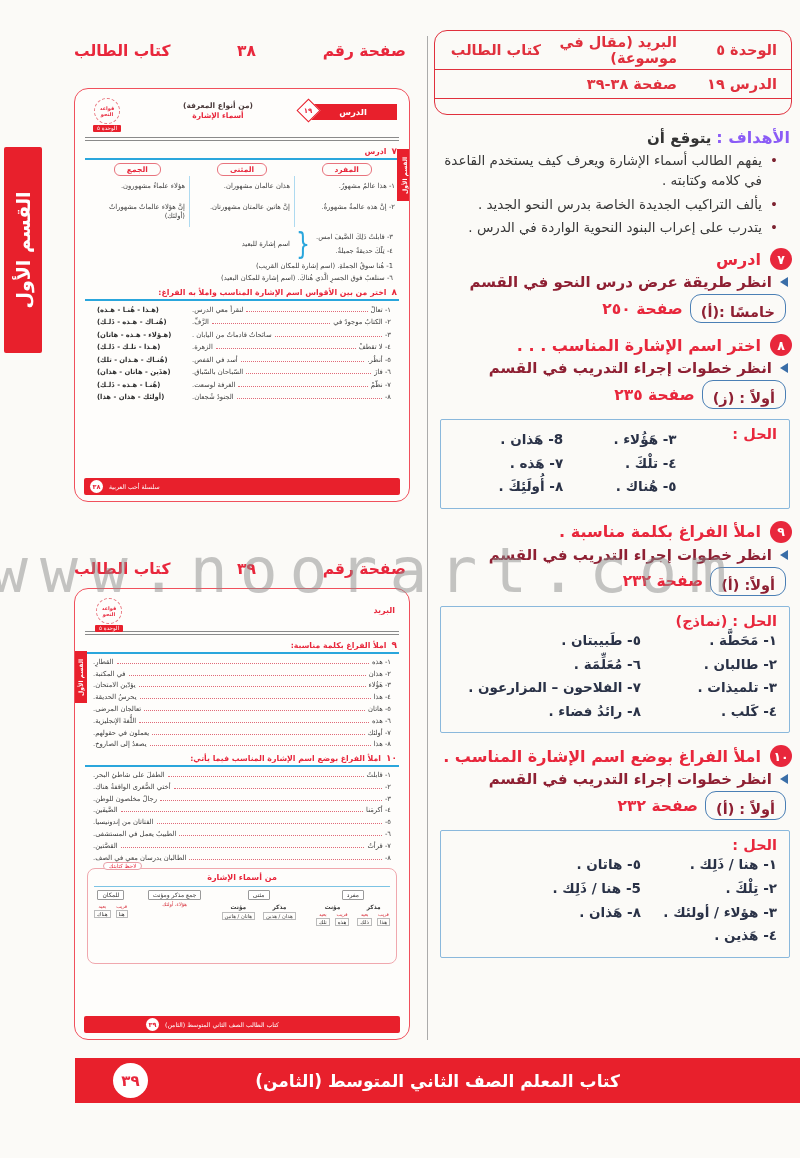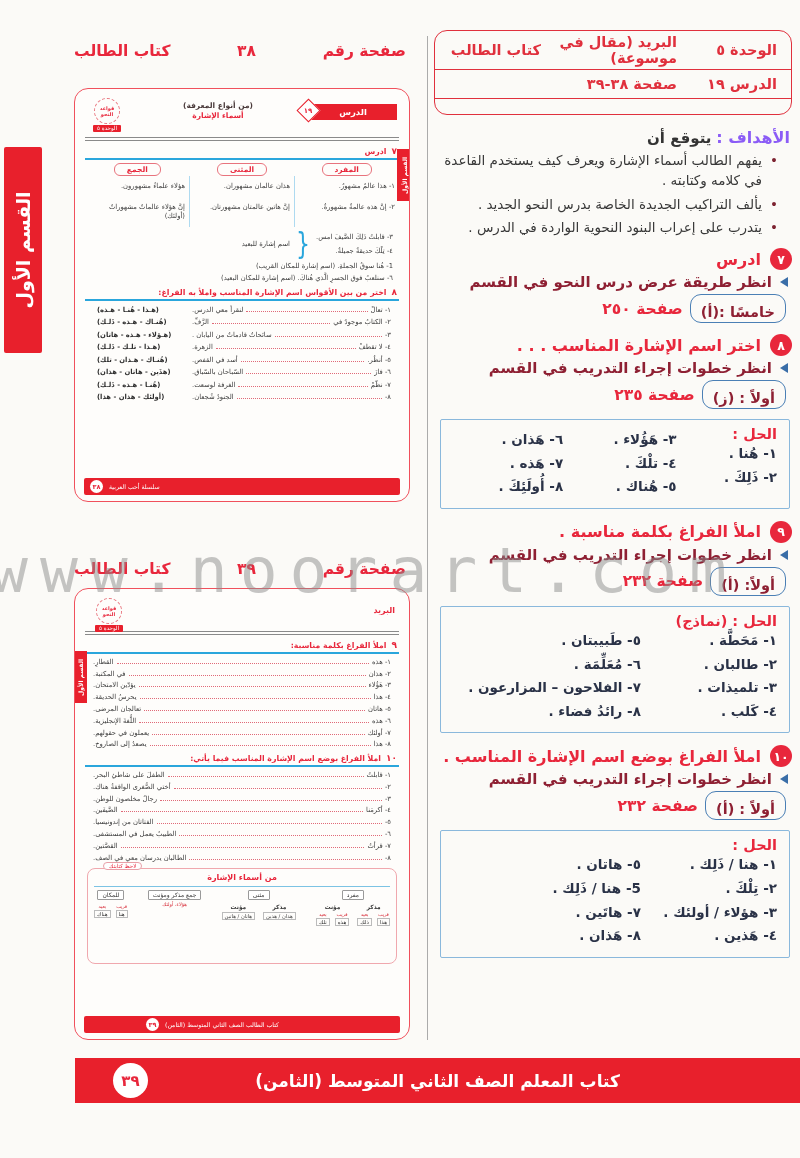--- a/index.html
+++ b/index.html
@@ -523,35 +523,31 @@
   </div>
   <div class="ref-row">
     <span class="ref-pill">أولاً : (ز)</span>
     <span class="ref-page">صفحة ٢٣٥</span>
   </div>
 
   <div class="sol-box sol1">
     <div class="sol-cols">
       <div class="c1">
         <div class="sol-label">الحل :</div>
-        <div>
-            <div class="sol-item">١- هُنا .</div>
-            <div class="sol-item">٢- ذَلِكَ .</div>
-          </div>
       </div>
       <div class="c2" style="padding-top:2px;">
         <div>
             <div class="sol-item">٣- هَؤُلاء .</div>
             <div class="sol-item">٤- تلْكَ .</div>
             <div class="sol-item">٥- هُناك .</div>
           </div>
       </div>
       <div class="c3" style="padding-top:2px;">
         <div>
-            <div class="sol-item">٦- هَذان .</div>
+            <div class="sol-item">8- هَذان .</div>
             <div class="sol-item">٧- هَذه .</div>
             <div class="sol-item">٨- أُولَئِكَ .</div>
           </div>
       </div>
     </div>
   </div>
 
   <div class="sec-row">
     <span class="sec-num">٩</span>
     <span class="sec-title">املأ الفراغ بكلمة مناسبة .</span>
@@ -601,21 +597,20 @@
     <div class="sol-cols">
       <div class="c1">
           <div class="sol-item">١- هنا / ذَلِك .</div>
           <div class="sol-item">٢- تِلْكَ .</div>
           <div class="sol-item">٣- هؤلاء / أولئك .</div>
           <div class="sol-item">٤- هَذين .</div>
         </div>
       <div class="c2">
           <div class="sol-item">٥- هاتان .</div>
           <div class="sol-item">5- هنا / ذَلِك .</div>
-          <div class="sol-item">٧- هاتَين .</div>
           <div class="sol-item">٨- هَذان .</div>
         </div>
     </div>
   </div>
 </div>
 
 <div class="main-footer">
   <span class="circ">٣٩</span>
   <span class="txt">كتاب المعلم الصف الثاني المتوسط (الثامن)</span>
 </div>

